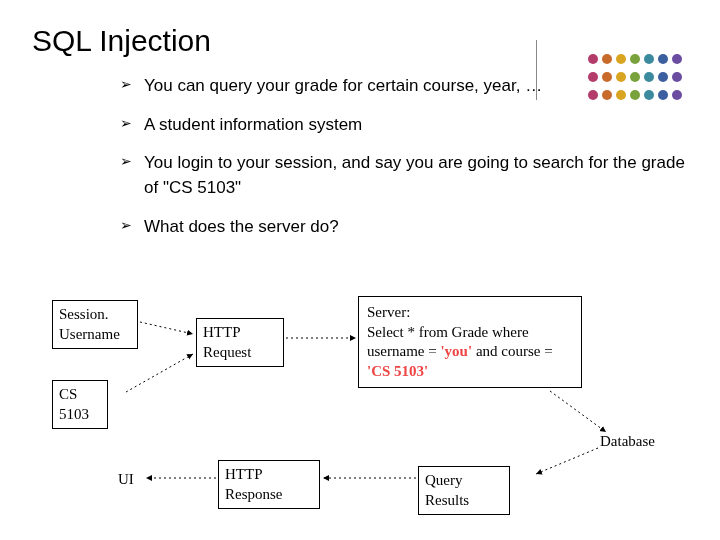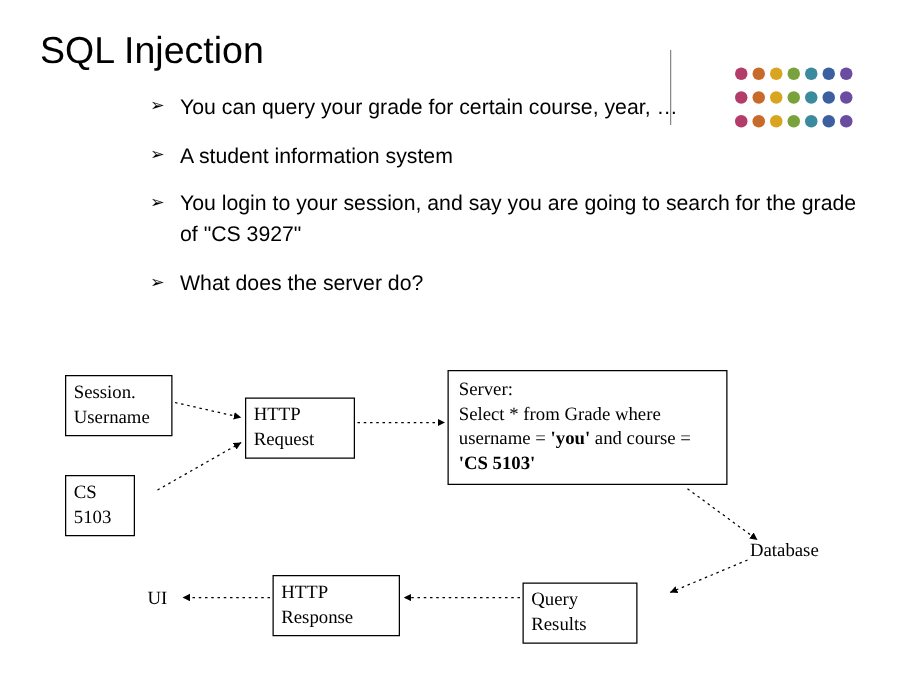--- a/index.html
+++ b/index.html
@@ -81,39 +81,39 @@
     padding: 4px 6px;
     text-align: left;
     background: #fff;
     line-height: 1.3;
   }
   .dlabel {
     position: absolute;
     background: transparent;
     line-height: 1.3;
   }
-  .red { color: #000000; font-weight: bold; }
+  .red { color: #ef4444; font-weight: bold; }
   svg.arrows {
     position: absolute;
     left: 0; top: 0;
     width: 620px; height: 230px;
     overflow: visible;
   }
 </style>
 </head>
 <body>
 
 <div class="slide">
 
   <h1 class="title">SQL Injection</h1>
 
   <ul class="lvl2">
     <li>You can query your grade for certain course, year, …</li>
     <li>A student information system</li>
-    <li>You login to your session, and say you are going to search for the grade of "CS 3927"</li>
+    <li>You login to your session, and say you are going to search for the grade of "CS 5103"</li>
     <li>What does the server do?</li>
   </ul>
 
   <div class="decor">
     <div class="vline"></div>
     <div class="dots" id="dots"><span class="dot" style="background:#b43c6a"></span><span class="dot" style="background:#c86a2a"></span><span class="dot" style="background:#d9a521"></span><span class="dot" style="background:#7aa23c"></span><span class="dot" style="background:#3c8a9e"></span><span class="dot" style="background:#3c5fa0"></span><span class="dot" style="background:#6a4ca0"></span><br><span class="dot" style="background:#b43c6a"></span><span class="dot" style="background:#c86a2a"></span><span class="dot" style="background:#d9a521"></span><span class="dot" style="background:#7aa23c"></span><span class="dot" style="background:#3c8a9e"></span><span class="dot" style="background:#3c5fa0"></span><span class="dot" style="background:#6a4ca0"></span><br><span class="dot" style="background:#b43c6a"></span><span class="dot" style="background:#c86a2a"></span><span class="dot" style="background:#d9a521"></span><span class="dot" style="background:#7aa23c"></span><span class="dot" style="background:#3c8a9e"></span><span class="dot" style="background:#3c5fa0"></span><span class="dot" style="background:#6a4ca0"></span><br></div>
   </div>
 
   <div class="diagram">
     <svg class="arrows">

